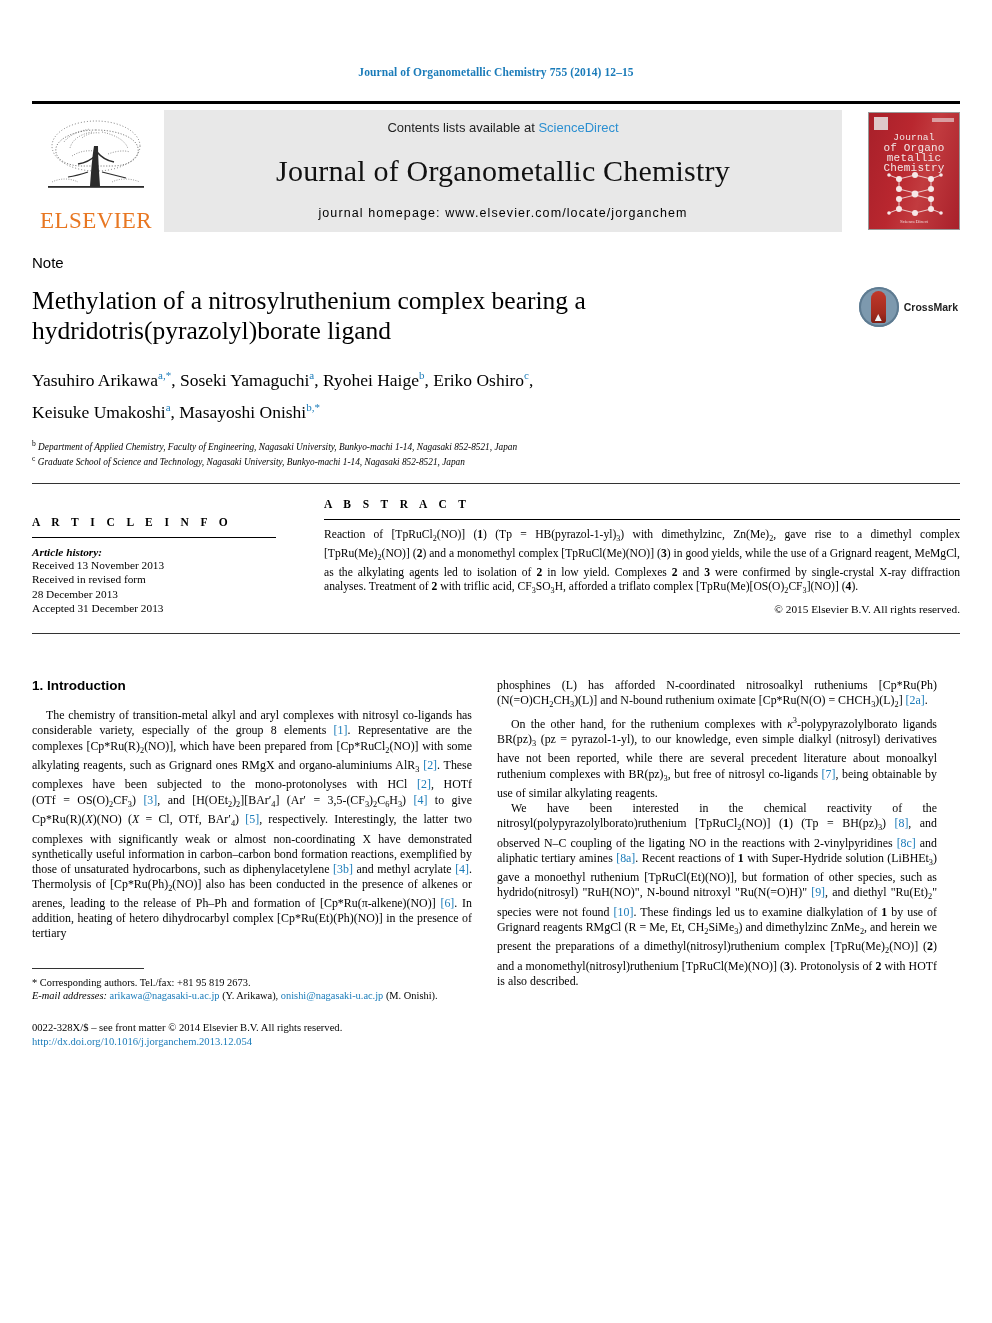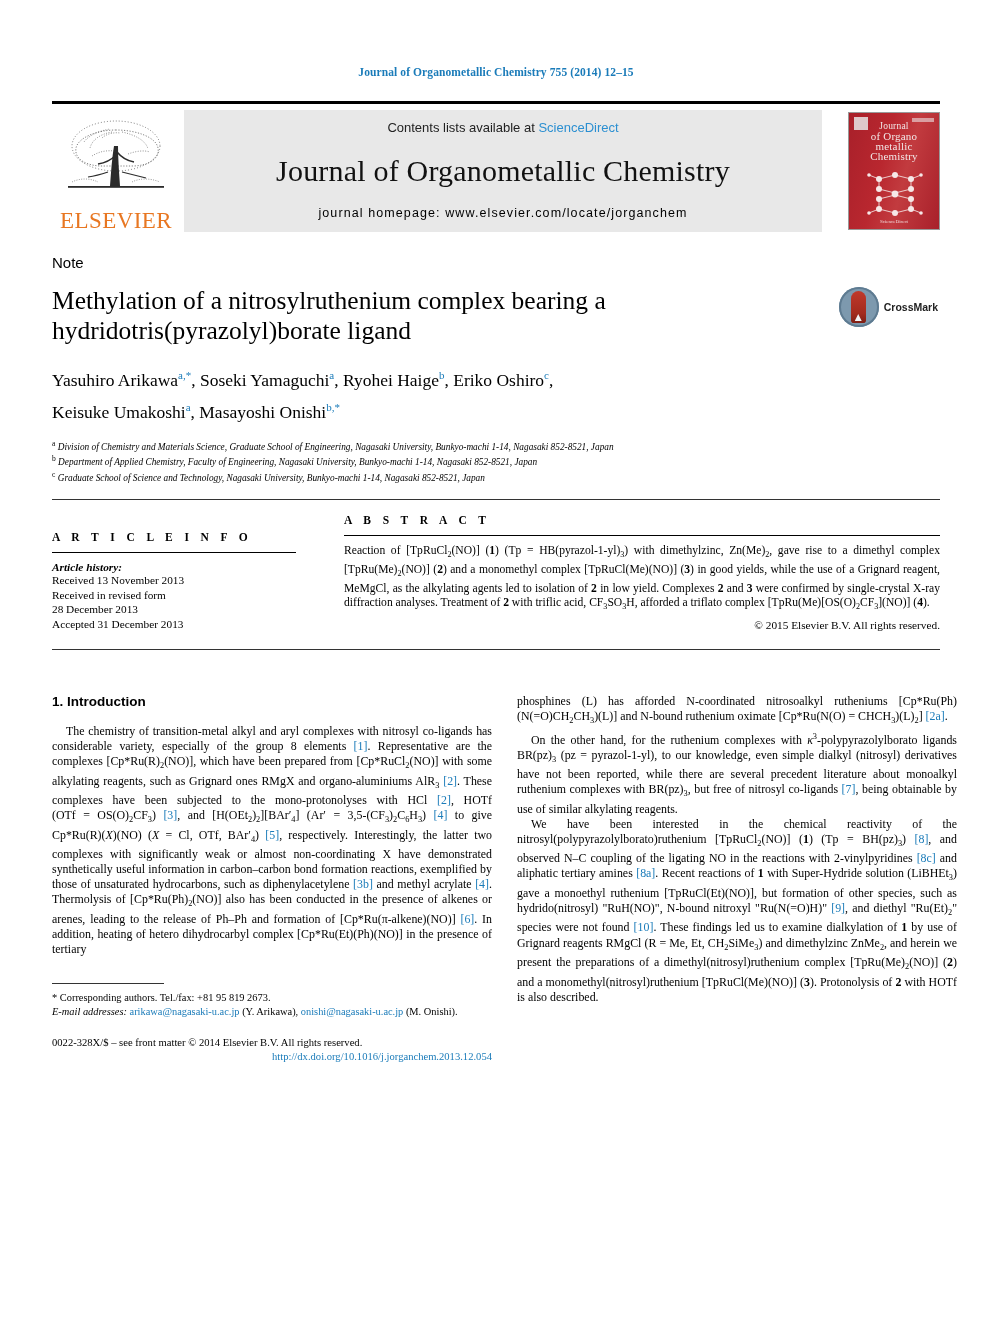--- a/index.html
+++ b/index.html
@@ -5,21 +5,21 @@
   * { box-sizing: border-box; }
   html, body { margin:0; padding:0; }
   body {
     width: 992px; height: 1323px;
     background: #ffffff;
     font-family: "Liberation Serif", "DejaVu Serif", serif;
     color: #000;
     position: relative;
     overflow: hidden;
   }
-  .page { position:relative; width:992px; height:1072px; padding: 0 52px; }
+  .page { position:relative; width:992px; height:1072px; padding: 0 32px; }
 
   
   .runhead {
     text-align:center;
     color:#1a7bb9;
     font-size:11.5px;
     font-weight:bold;
     letter-spacing:0.1px;
     padding-top:66px;
   }
@@ -41,22 +41,22 @@
   .contents-line { font-family:"Liberation Sans", sans-serif; font-size:13px; color:#222; }
   .contents-line .sd { color:#2b8fd1; }
   .journal-title { font-size:30px; font-family:"Liberation Serif", serif; color:#111; letter-spacing:0.2px; }
   .homepage { font-family:"Liberation Sans", sans-serif; font-size:12.5px; color:#000000; letter-spacing:1.1px; }
   .mast-right { width:112px; flex:0 0 112px; display:flex; align-items:center; justify-content:flex-end; }
 
   .cover { width:92px; height:118px; border:1px solid #999; position:relative; overflow:hidden;
            background:linear-gradient(105deg,#a8202a 0%, #b9272f 38%, #c23b3f 60%, #a8202a 100%); }
   .cover-topbar { position:absolute; top:4px; left:5px; width:14px; height:13px; background:#e6e6e6; opacity:.85;}
   .cover-topbar2 { position:absolute; top:5px; right:5px; width:22px; height:4px; background:#e0b9bb; opacity:.8;}
-  .cover-title { position:absolute; top:8px; left:0; right:0; text-align:center; color:#f2e7e7;
-    font-family:Liberation Serif, serif; font-size:10px; line-height:10px; letter-spacing:.2px; }
+  .cover-title { position:absolute; top:20px; left:0; right:0; text-align:center; color:#f2e7e7;
+    font-family:Liberation Mono, monospace; font-size:10px; line-height:10px; letter-spacing:.2px; }
   .cover-title span { display:block; }
   .cover-title .l1 { font-size:9.5px; }
   .cover-title .l2 { font-size:11px; }
   .cover-art { position:absolute; top:58px; left:0; right:0; height:46px; }
   .cover-foot { position:absolute; bottom:5px; left:0; right:0; text-align:center; color:#f0dada; font-size:4.5px; }
   .cover-foot .sdm { display:inline-block; margin-top:2px; font-size:5px; }
 
   
   .sec-note { font-family:"Liberation Sans", sans-serif; font-size:15px; margin-top:22px; }
   .title-wrap { display:flex; align-items:flex-start; justify-content:space-between; }
@@ -106,21 +106,21 @@
   .colR { width:440px; flex:0 0 440px; margin-left:25px; }
   .h2 { font-family:"Liberation Sans", sans-serif; font-weight:bold; font-size:13.5px; margin-bottom:15px; }
   p.tx { font-size:11.9px; line-height:15.1px; text-align:justify; margin:0; text-indent:14px; }
   p.tx + p.tx { margin-top:0; }
   .ref { color:#1a7bb9; }
   .foot-sep { border-top:1px solid #333; width:112px; margin-top:26px; margin-bottom:7px; }
   .foot { font-size:10.4px; line-height:13.6px; }
   .foot .em { font-style:italic; }
   .lnk { color:#1a7bb9; }
   .issn { margin-top:18px; font-size:10.6px; line-height:13.8px; }
-  .doi { color:#1a7bb9; font-size:10.6px;text-align:right; }
+  .doi { color:#1a7bb9; font-size:10.6px; }
   sub { font-size:.7em; }
   sup { font-size:.7em; }
 </style>
 </head>
 <body>
 
 <div class="page">
 
   <div class="runhead">Journal of Organometallic Chemistry 755 (2014) 12–15</div>
 
@@ -219,21 +219,20 @@
       <div class="cm-logo">
           <div class="cm-inner"></div>
         </div>
       <div class="cm-text">CrossMark</div>
     </div>
   </div>
 
   <div class="authors">Yasuhiro Arikawa<sup>a,<span class="star">*</span></sup>, Soseki Yamaguchi<sup>a</sup>, Ryohei Haige<sup>b</sup>, Eriko Oshiro<sup>c</sup>,<br>Keisuke Umakoshi<sup>a</sup>, Masayoshi Onishi<sup>b,<span class="star">*</span></sup></div>
 
   <div class="affils">
-    <div><sup>a</sup> <span>Division of Chemistry and Materials Science, Graduate School of Engineering, Nagasaki University, Bunkyo-machi 1-14, Nagasaki 852-8521, Japan</span></div>
     <div><sup>b</sup> <span>Department of Applied Chemistry, Faculty of Engineering, Nagasaki University, Bunkyo-machi 1-14, Nagasaki 852-8521, Japan</span></div>
     <div><sup>c</sup> <span>Graduate School of Science and Technology, Nagasaki University, Bunkyo-machi 1-14, Nagasaki 852-8521, Japan</span></div>
   </div>
 
   <div class="hr-thin"></div>
 
   <div class="infoabs">
     <div class="col-info">
       <div class="sec-head">A R T I C L E  I N F O</div>
       <div class="rule-sec"></div>

